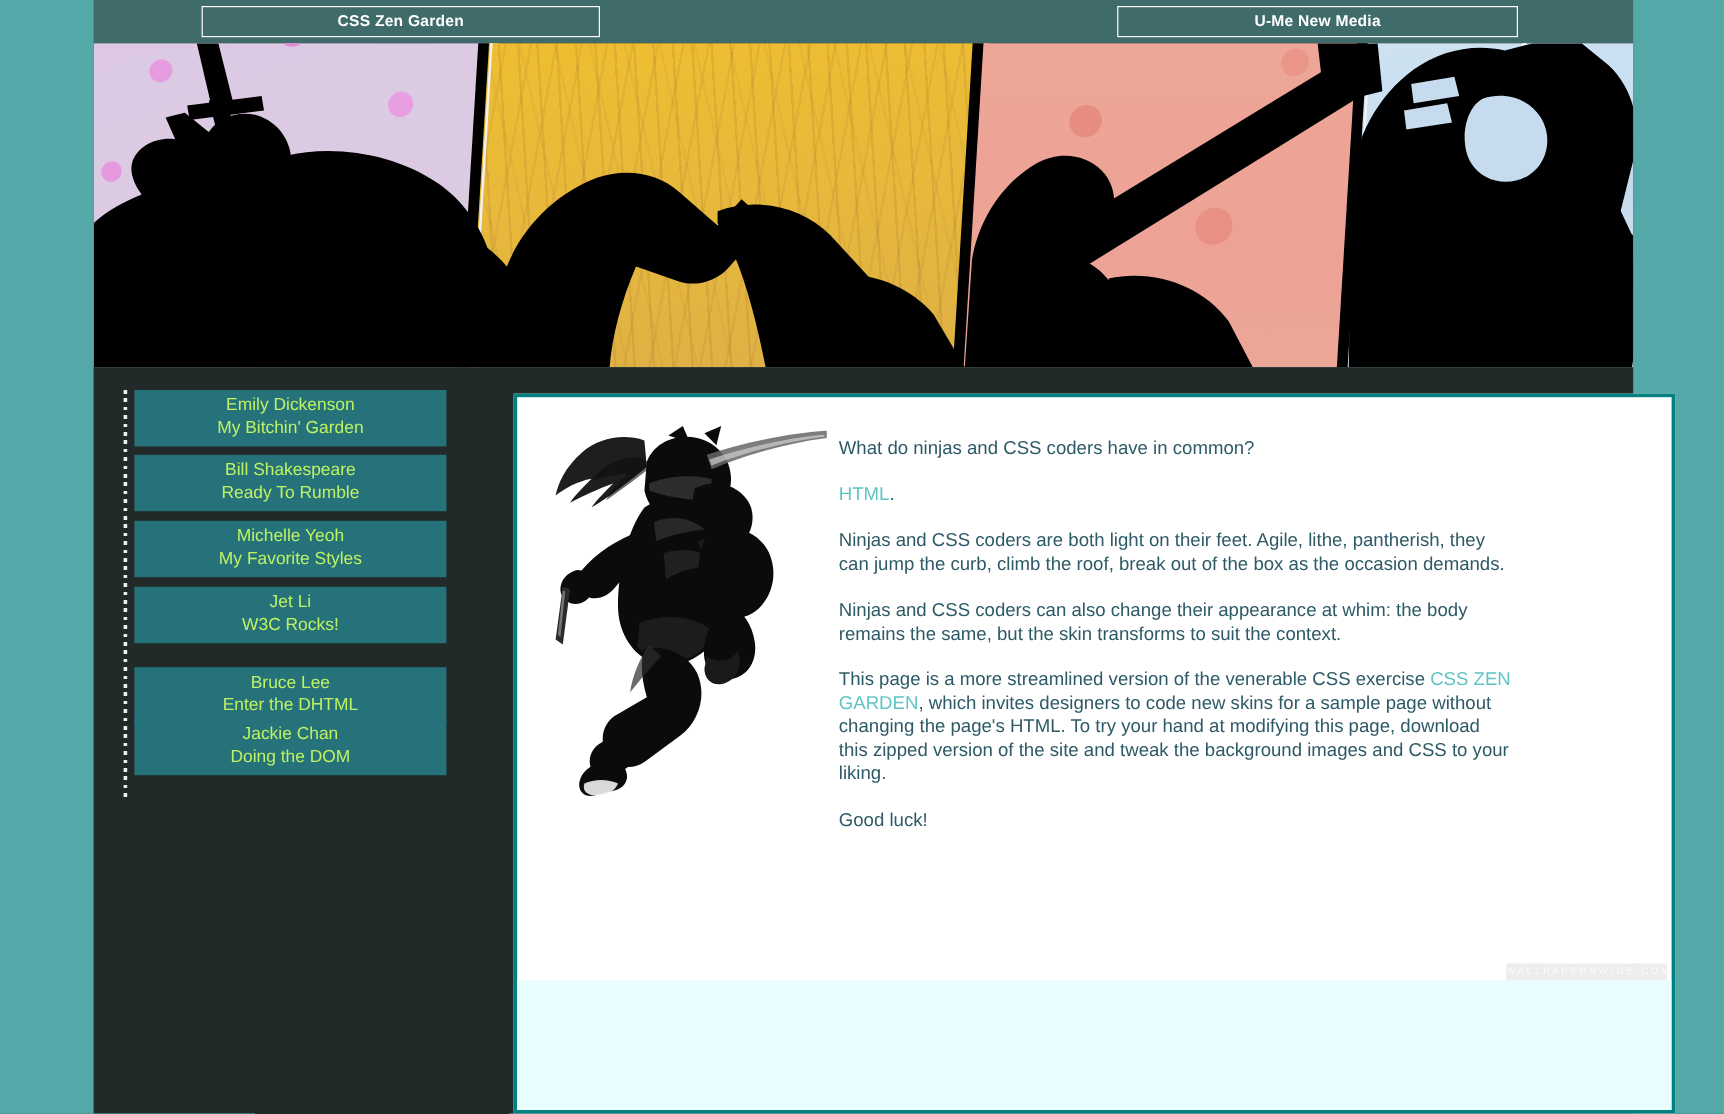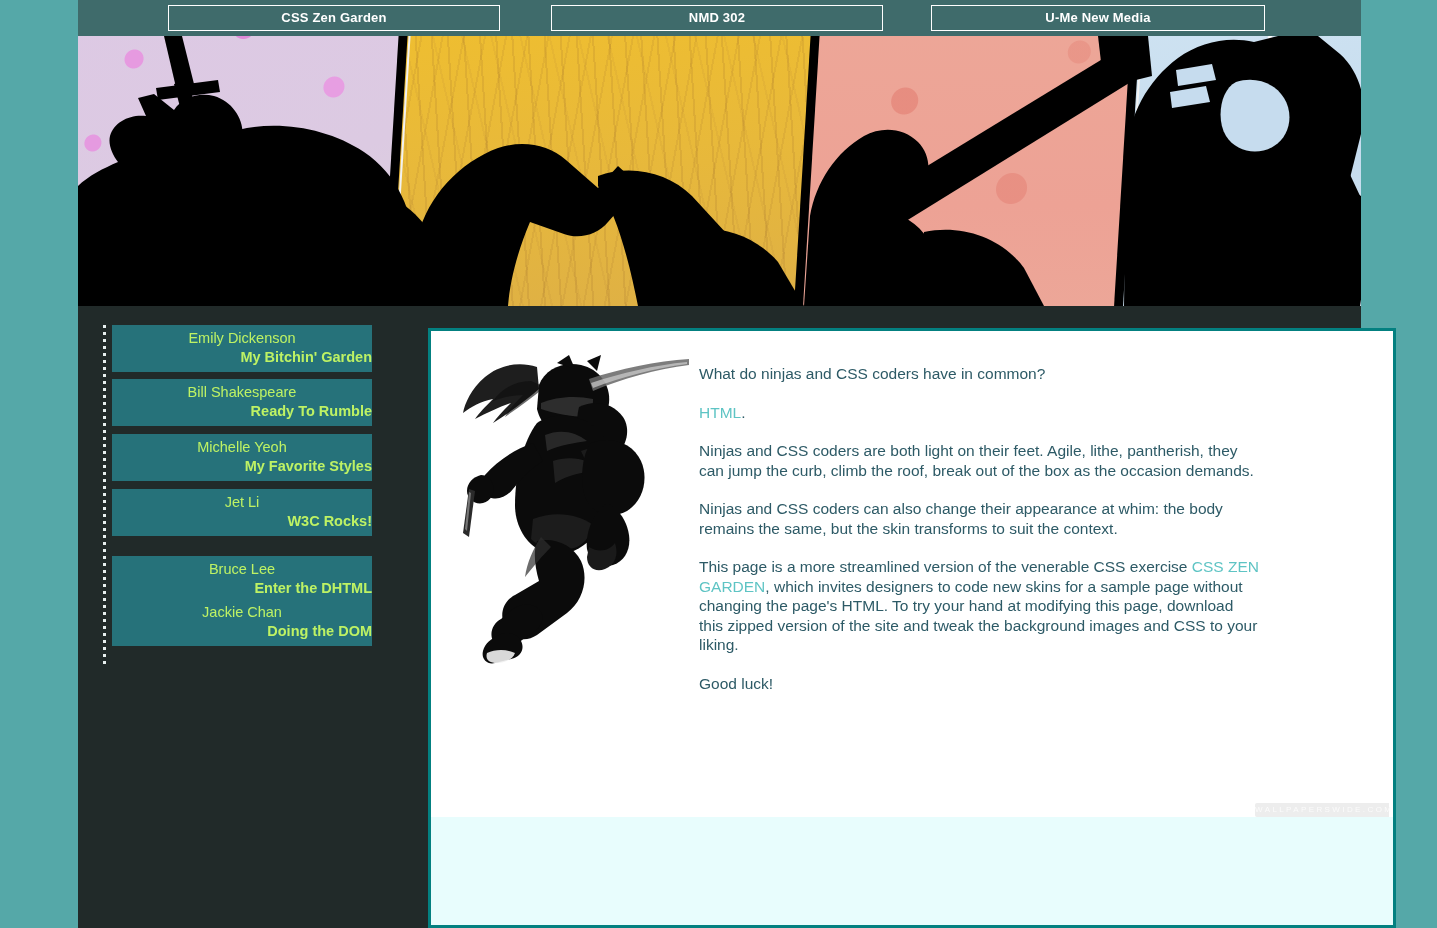--- a/index.html
+++ b/index.html
@@ -155,21 +155,21 @@
     background: #26727a;
     color: #bef264;
     text-align: center;
     font-size: 14.5px;
     line-height: 19px;
     padding-top: 4px;
     cursor: pointer;
     font-family: "Liberation Sans", sans-serif;
   }
   .side-btn .s-name { display: block; font-weight: 400; }
-  .side-btn .s-sub  { display: block; font-weight: 700; text-align: right; }
+  .side-btn .s-sub  { display: block; font-weight: 400; }
 
   
   #content {
     position: absolute;
     left: 350px;
     top: 22px;
     width: 968px;
     height: 600px;
     background: #ffffff;
     border: 3px solid #038080;
@@ -224,21 +224,20 @@
     background: #e8fdfd;
   }
 </style>
 </head>
 <body>
 
 <div id="page">
 
   <div id="nav">
     <div class="nav-btn" id="nav-btn-0">CSS Zen Garden</div>
-    <div class="nav-btn" id="nav-btn-1">NMD 302</div>
     <div class="nav-btn" id="nav-btn-2">U-Me New Media</div>
   </div>
 
   <div id="banner">
     <div class="panel" id="panel-sakura"></div>
     <div class="panel" id="panel-gold"></div>
     <div class="panel" id="panel-coral"></div>
     <div class="panel" id="panel-snow"></div>
 
     <div class="sep" id="sep-1"></div>

